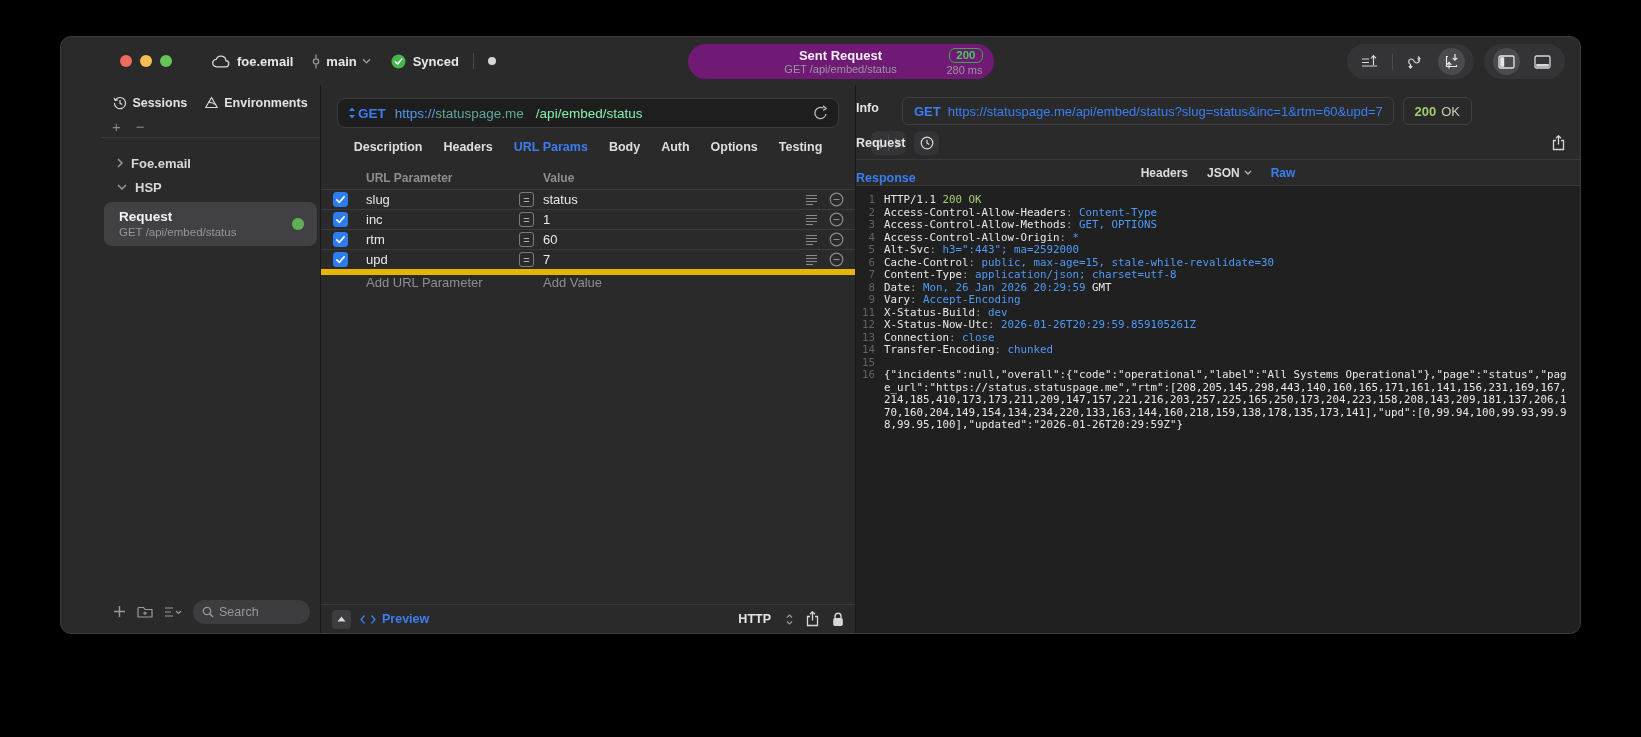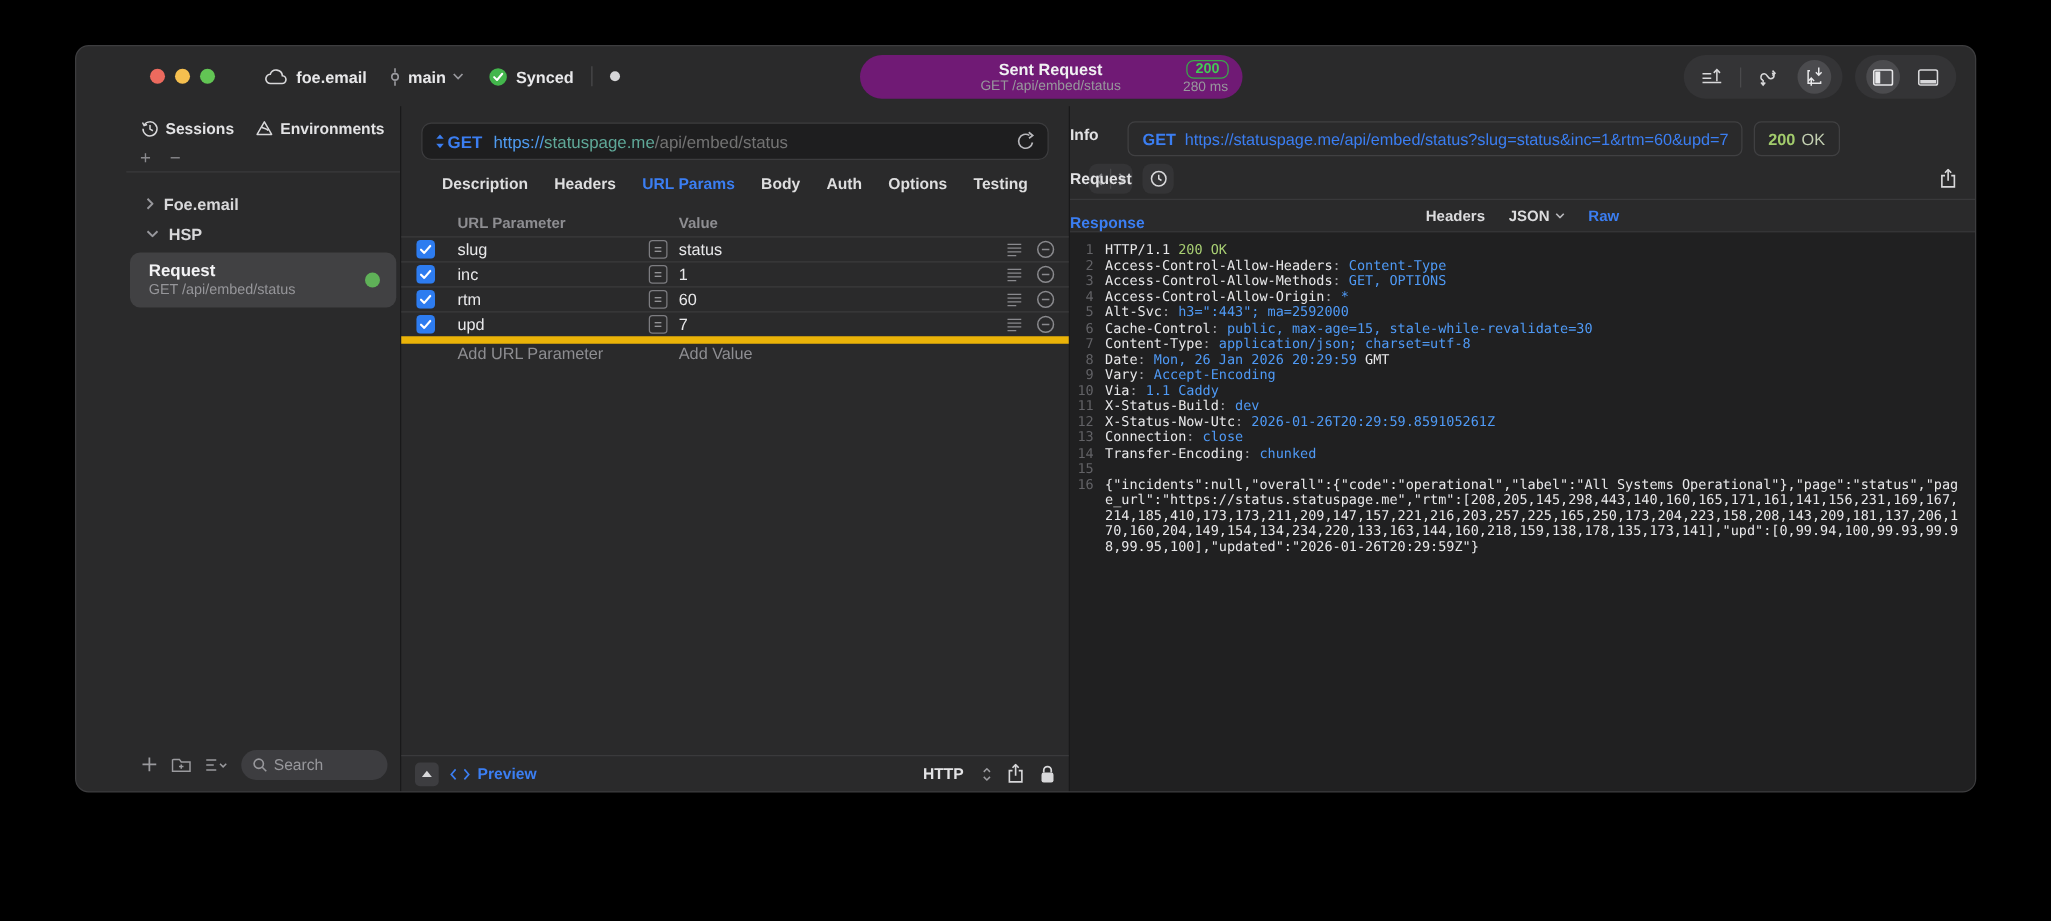--- a/index.html
+++ b/index.html
@@ -61,21 +61,21 @@
 
   
   .center { flex:0 0 535px; border-right:1px solid #19191a; display:flex; flex-direction:column; }
   .url-row { flex:0 0 46px; padding:13px 16px 3px 16px; }
   .url-bar { height:30px; background:#1e1e1f; border:1px solid #3c3c3e; border-radius:8px;
     display:flex; align-items:center; padding:0 10px; font-size:13.5px; }
   .m-arrows { color:#3b7ef2; margin-right:2px; }
   .method { color:#3b7ef2; font-weight:700; margin-right:9px; }
   .u-scheme { color:#4f9bf0; }
   .u-host { color:#5fa898; }
-  .u-path { color:#737373; }
+  .u-path { color:#86efac;margin-left:12px; }
   .refresh { margin-left:auto; }
 
   .etabs { flex:0 0 32px; display:flex; align-items:center; justify-content:center; gap:21px;
     font-size:12.5px; font-weight:600; color:#dededf; }
   .tab.active { color:#3b7ef2; }
 
   .param-table { flex:1; font-size:13px; padding-top:4px; }
   .param-row, .param-header, .param-add { display:grid; grid-template-columns:33px 153px 24px 1fr 24px 26px;
     align-items:center; height:20px; padding:0 6px 0 12px; }
   .param-header { height:22px; color:#8e8e92; font-size:12px; font-weight:600; }
@@ -606,24 +606,20 @@
             </div>
             <div class="code-line">
               <span class="ln">8</span>
               <span class="lt"><span class="c-k">Date</span><span class="c-d">: </span><span class="c-v">Mon, 26 Jan 2026 20:29:59 </span><span class="c-k">GMT</span></span>
             </div>
             <div class="code-line">
               <span class="ln">9</span>
               <span class="lt"><span class="c-k">Vary</span><span class="c-d">: </span><span class="c-v">Accept-Encoding</span></span>
             </div>
             <div class="code-line">
-              <span class="ln">10</span>
-              <span class="lt"><span class="c-k">Via</span><span class="c-d">: </span><span class="c-v">1.1 Caddy</span></span>
-            </div>
-            <div class="code-line">
               <span class="ln">11</span>
               <span class="lt"><span class="c-k">X-Status-Build</span><span class="c-d">: </span><span class="c-v">dev</span></span>
             </div>
             <div class="code-line">
               <span class="ln">12</span>
               <span class="lt"><span class="c-k">X-Status-Now-Utc</span><span class="c-d">: </span><span class="c-v">2026-01-26T20:29:59.859105261Z</span></span>
             </div>
             <div class="code-line">
               <span class="ln">13</span>
               <span class="lt"><span class="c-k">Connection</span><span class="c-d">: </span><span class="c-v">close</span></span>

